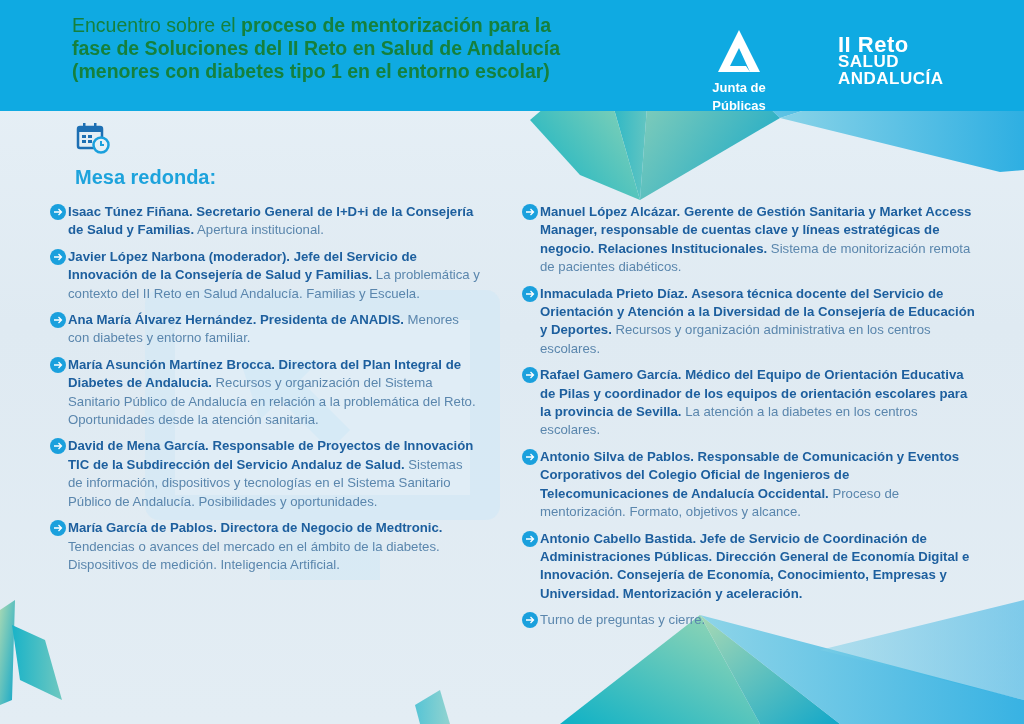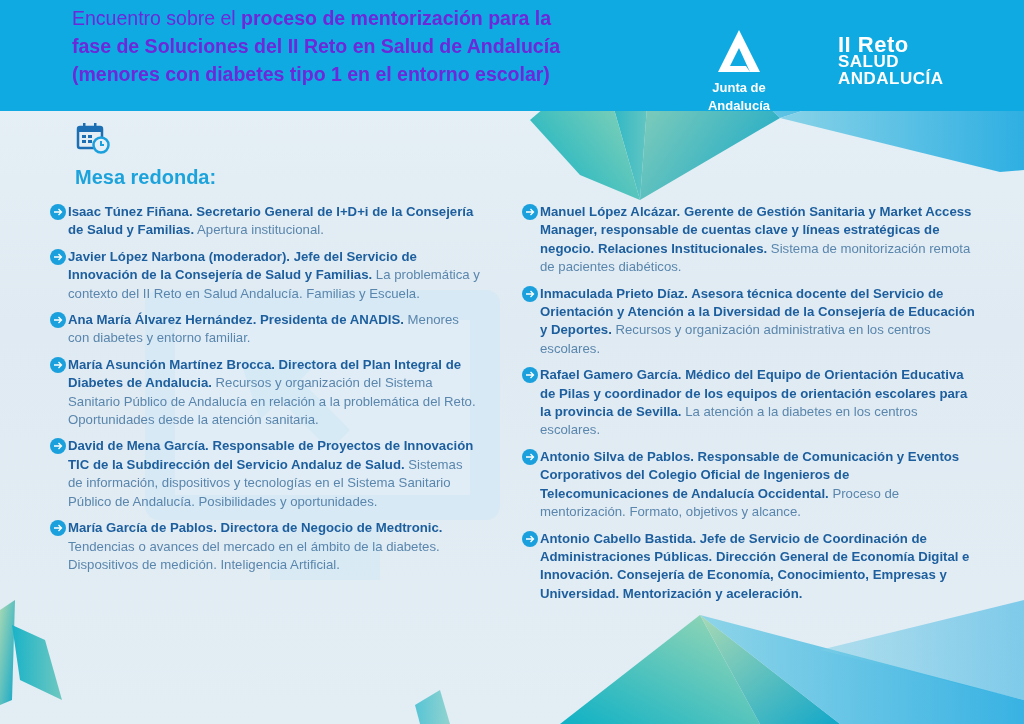--- a/index.html
+++ b/index.html
@@ -9,22 +9,22 @@
     position: relative;
     background: linear-gradient(180deg, #e8f1f7 0%, #dfeaf2 45%, #e3edf4 100%);
     color: #1d5f9e;
   }
   .bg-layer { position: absolute; inset: 0; pointer-events: none; }
   .top-banner {
     position: absolute; left: 0; top: 0; width: 1024px; height: 111px;
     background: #0faae2;
   }
   .title-block {
-    position: absolute; left: 72px; top: 4px; width: 500px;
-    color: #6d28d9; font-size: 19.5px; line-height: 28px;
+    position: absolute; left: 72px; top: 14px; width: 500px;
+    color: #15803d; font-size: 19.5px; line-height: 23px;
   }
   .title-block b { font-weight: bold; }
   .logo-junta {
     position: absolute; left: 684px; top: 28px; width: 110px; text-align: center; color: #fff;
   }
   .logo-junta .a-mark { display:block; margin: 0 auto 4px auto; }
   .logo-junta .junta-text { font-size: 13px; font-weight: bold; }
   .logo-reto {
     position: absolute; left: 838px; top: 36px; color: #fff; font-weight: bold;
     line-height: 17px; font-size: 17px; letter-spacing: 0.5px;
@@ -94,21 +94,21 @@
 <div class="top-banner"></div>
 
 <div class="title-block">
   <span>Encuentro sobre el </span><b>proceso de mentorización para la fase de Soluciones del II Reto en Salud de Andalucía (menores con diabetes tipo 1 en el entorno escolar)</b>
 </div>
 
 <div class="logo-junta">
   <svg class="a-mark" width="46" height="46" viewBox="0 0 46 46">
     <polygon points="23,2 44,44 34,44 23,20 14,38 30,38 34,44 2,44" fill="#ffffff"></polygon>
   </svg>
-  <span class="junta-text">Junta de Andalucía</span>
+  <span class="junta-text">Junta de Públicas</span>
 </div>
 
 <div class="logo-reto">
   <div class="reto-big">II Reto</div>
   <div>SALUD</div>
   <div>ANDALUCÍA</div>
 </div>
 
 <div class="date-row">
   <svg width="34" height="32" viewBox="0 0 34 32">
@@ -201,13 +201,20 @@
       </svg>
     <div class="txt"><span class="strong">Antonio Silva de Pablos. Responsable de Comunicación y Eventos Corporativos del Colegio Oficial de Ingenieros de Telecomunicaciones de Andalucía Occidental.</span><span class="light"> Proceso de mentorización. Formato, objetivos y alcance.</span></div>
   </div>
   <div class="item">
     <svg class="bullet" viewBox="0 0 16 16">
         <circle cx="8" cy="8" r="8" fill="#1aa0dd"></circle>
         <path d="M4 8 H11 M8.5 5 L11.5 8 L8.5 11" stroke="#fff" stroke-width="1.3" fill="none"></path>
       </svg>
     <div class="txt"><span class="strong">Antonio Cabello Bastida. Jefe de Servicio de Coordinación de Administraciones Públicas. Dirección General de Economía Digital e Innovación. Consejería de Economía, Conocimiento, Empresas y Universidad. Mentorización y aceleración.</span><span class="light"></span></div>
   </div>
+  <div class="item">
+    <svg class="bullet" viewBox="0 0 16 16">
+        <circle cx="8" cy="8" r="8" fill="#1aa0dd"></circle>
+        <path d="M4 8 H11 M8.5 5 L11.5 8 L8.5 11" stroke="#fff" stroke-width="1.3" fill="none"></path>
+      </svg>
+    <div class="txt"><span class="strong"></span><span class="light">Turno de preguntas y cierre.</span></div>
+  </div>
 </div>
 
 </body></html>

